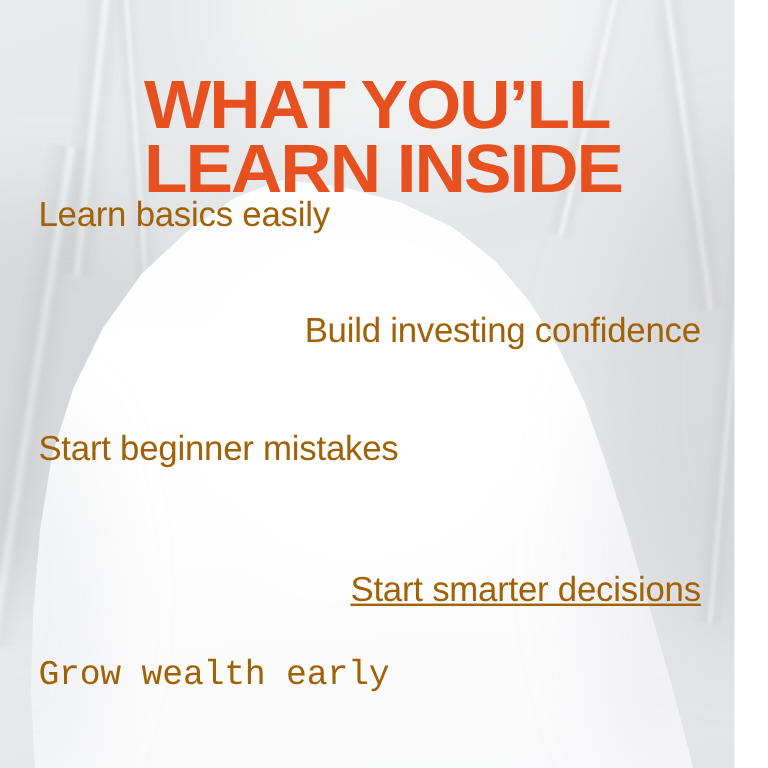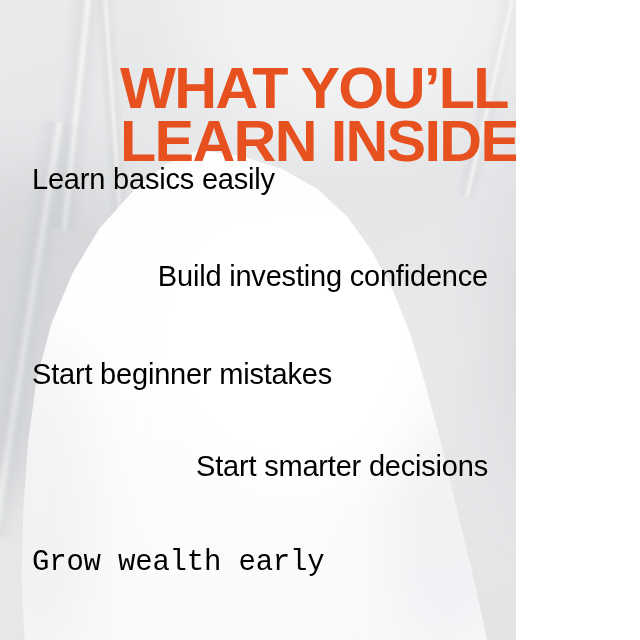--- a/index.html
+++ b/index.html
@@ -3,21 +3,21 @@
 <meta charset="utf-8">
 <title>What You'll Learn Inside</title>
 <style>
   html, body {
     margin: 0;
     padding: 0;
     background: #ffffff;
   }
   #poster {
     position: relative;
-    width: 516px;
+    width: 612px;
     height: 640px;
     overflow: hidden;
     background: #e7e8e9;
     font-family: "Liberation Sans", sans-serif;
     -webkit-font-smoothing: antialiased;
   }
 
   
   .paper-base {
     position: absolute;
@@ -115,34 +115,34 @@
     letter-spacing: -1.6px;
     transform: scaleX(1.04);
     transform-origin: left top;
     white-space: nowrap;
   }
   .headline .hl-line { display: block; }
 
   
   .bullet {
     position: absolute;
-    color: #000000;
+    color: #a16207;
     font-family: "Liberation Sans", sans-serif;
     font-weight: 400;
     font-size: 29px;
     letter-spacing: -.2px;
     white-space: nowrap;
   }
   .b-left  { left: 32px; }
   .b-right { right: 28px; }
 
   .b1 { top: 163px; }
   .b2 { top: 260px; }
   .b3 { top: 358px; }
-  .b4 { top: 450px; }
+  .b4 { top: 476px; text-decoration: underline; }
   .b5 { top: 546px; font-family: Liberation Mono, monospace; }
 </style>
 </head>
 <body>
 
 <div id="poster">
 
   <div class="paper-base"></div>
   <div class="creases-global"></div>
 

